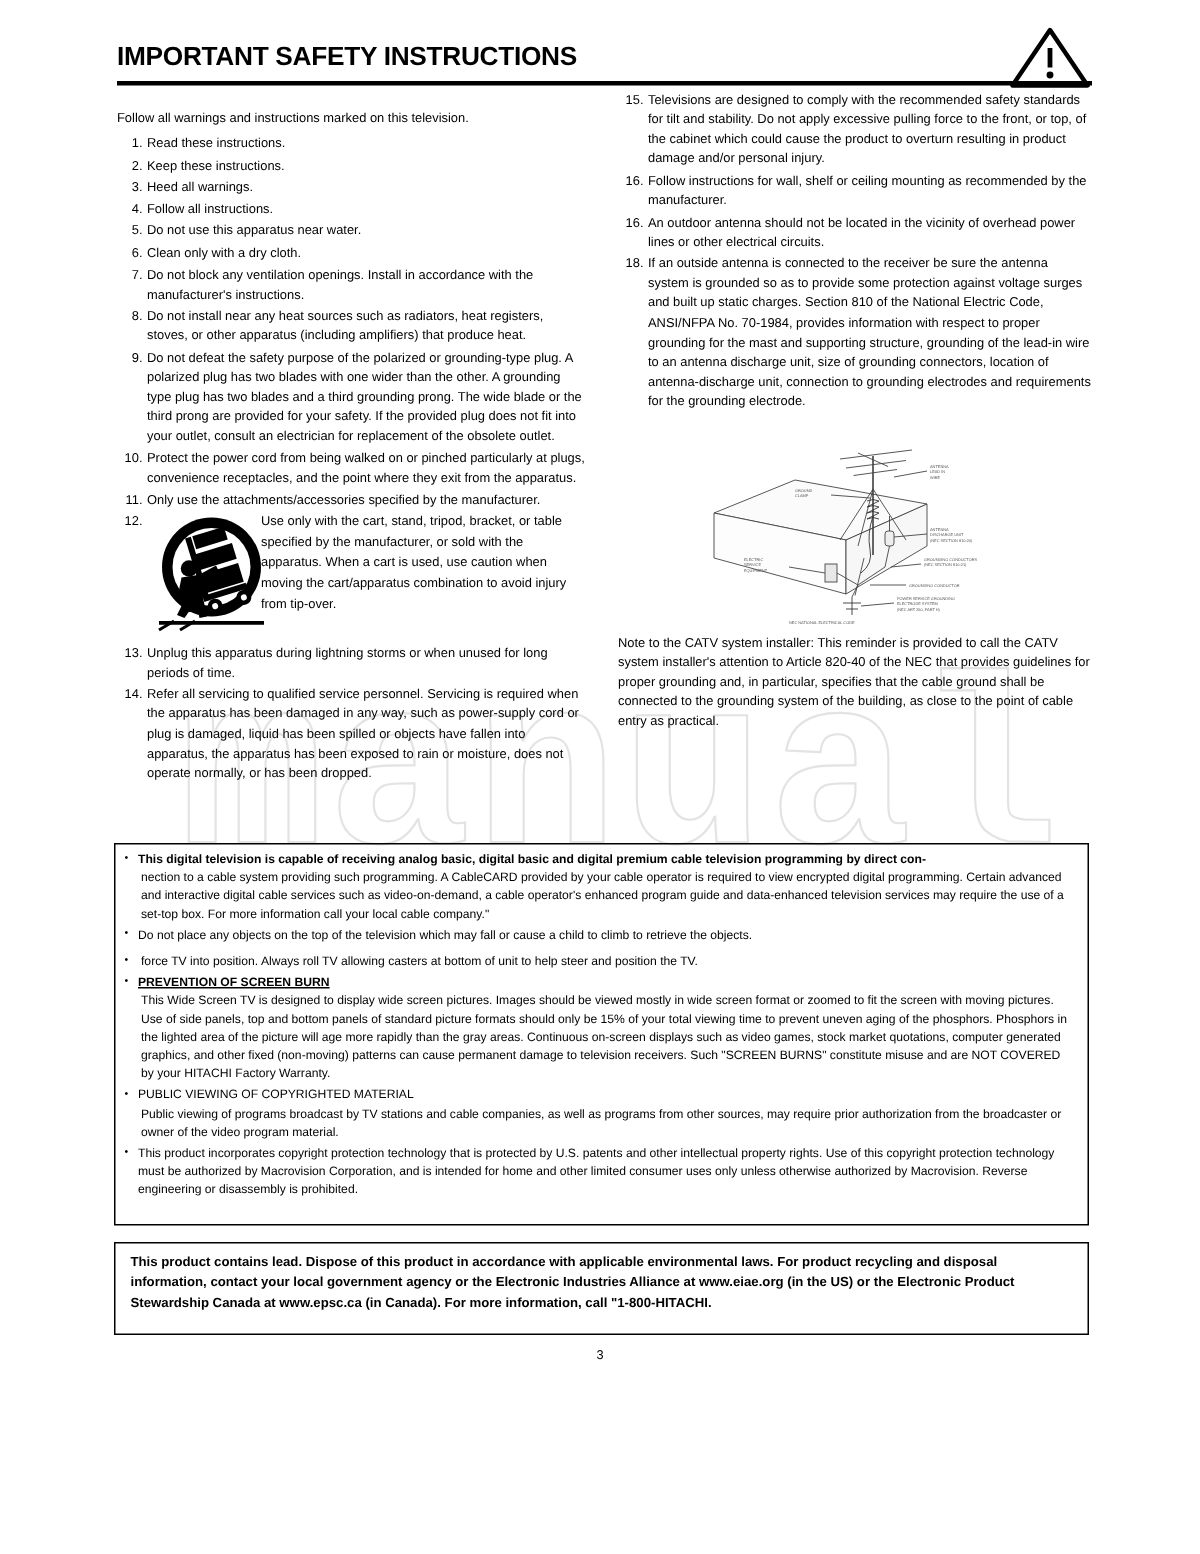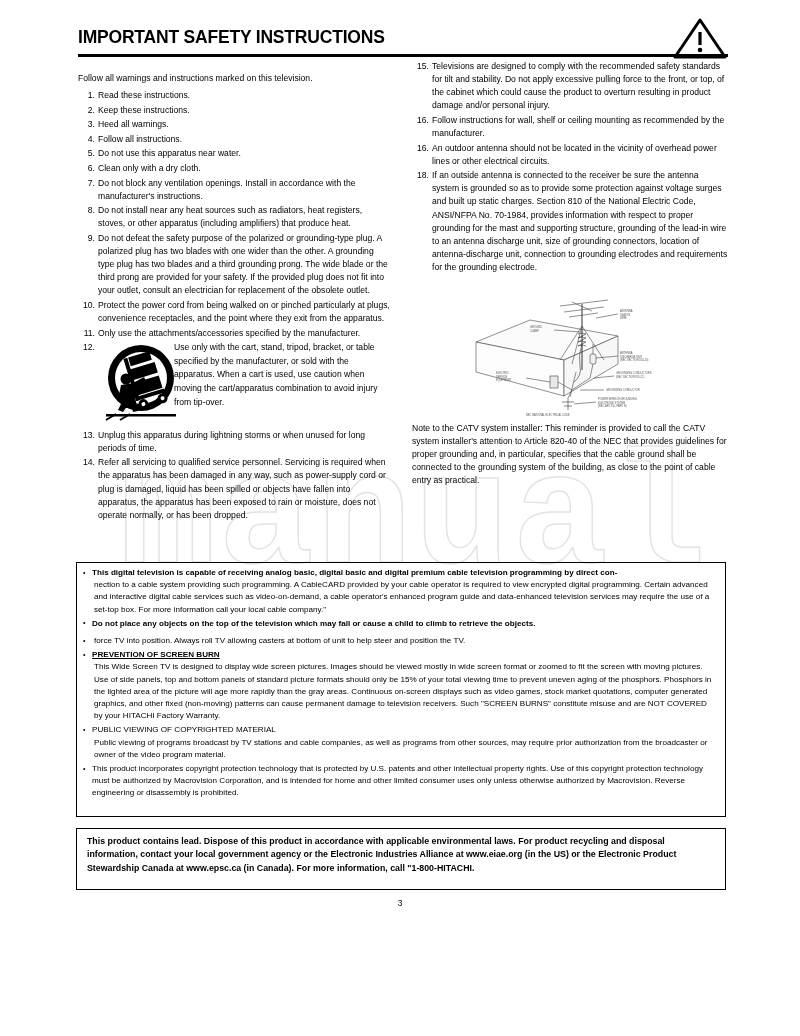--- a/index.html
+++ b/index.html
@@ -180,21 +180,21 @@
     line-height: 12.2px;
     margin-bottom: 2px;
   }
   .bul::before {
     content: "\2022";
     position: absolute;
     left: 0;
     top: -0.5px;
     font-size: 7px;
   }
-  .bul.b { font-weight: bold; }
+  .bul.b { font-weight: normal; }
   .bul .cont { display: block; padding-left: 2px; }
   .bul .bold-head {
     font-weight: bold;
     text-decoration: underline;
     display: inline-block;
   }
   .bul.tight { margin-bottom: 1px; }
   .spacer-sm { height: 4px; }
 
   .lead-text {

